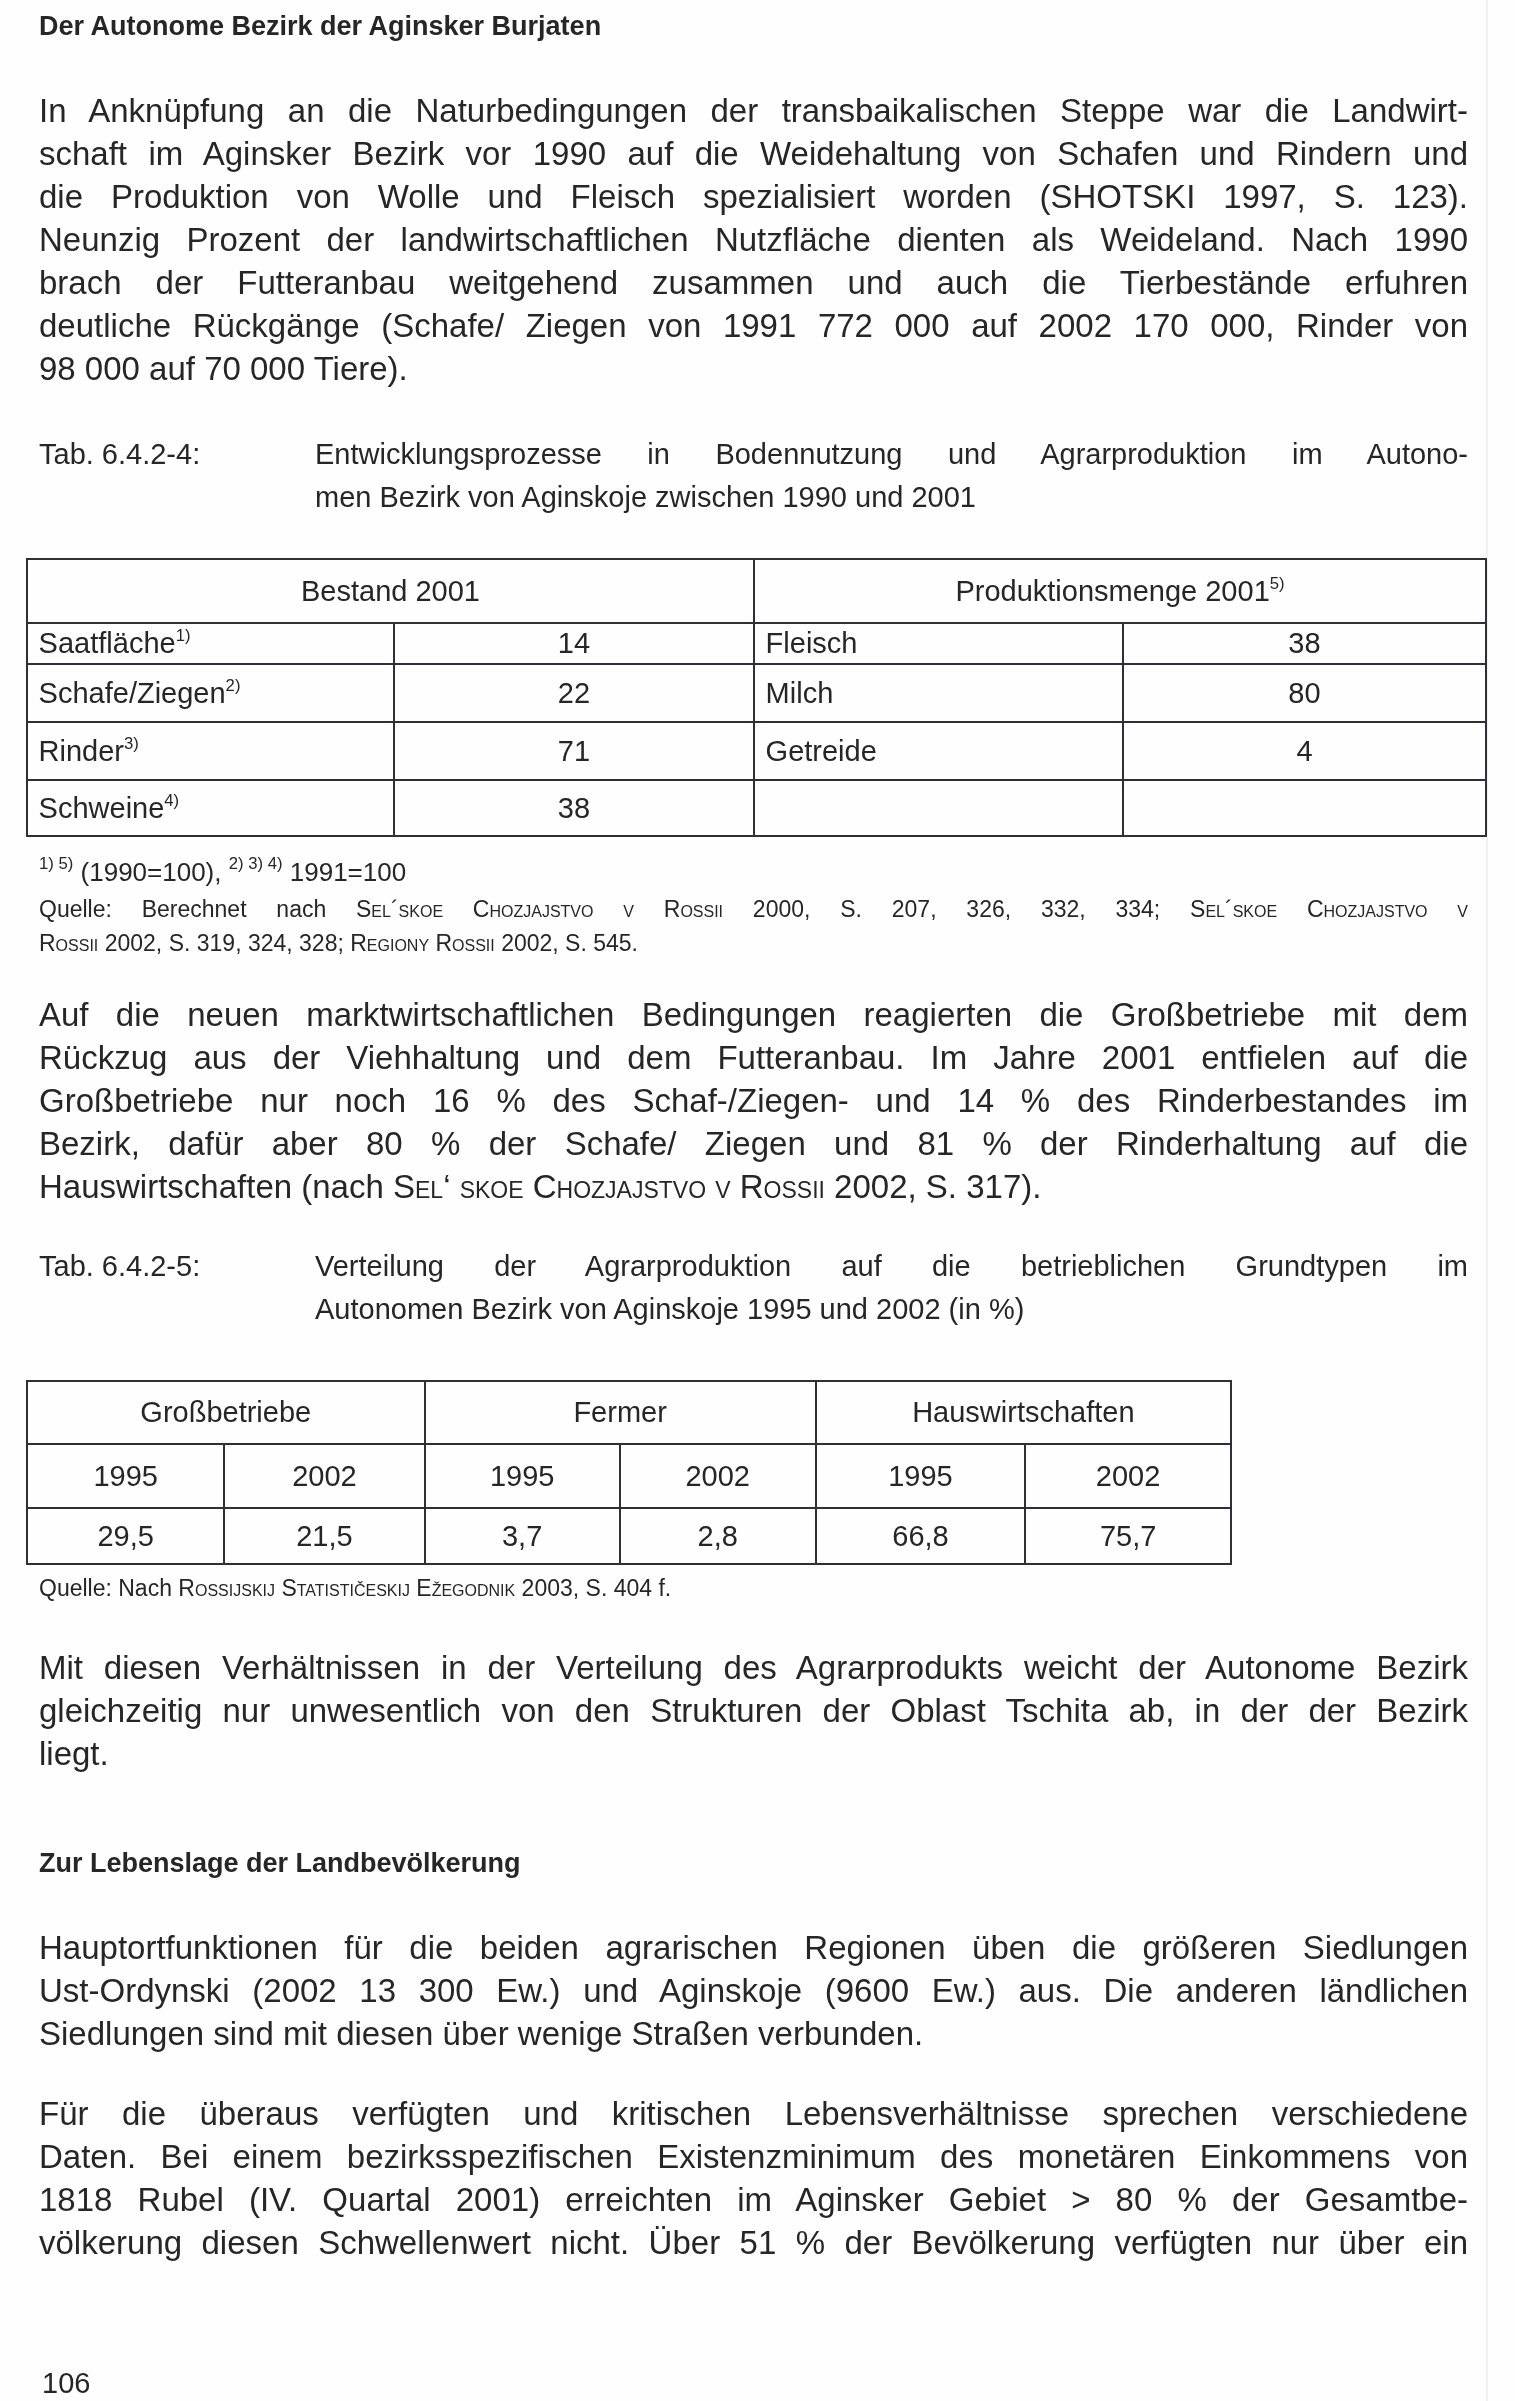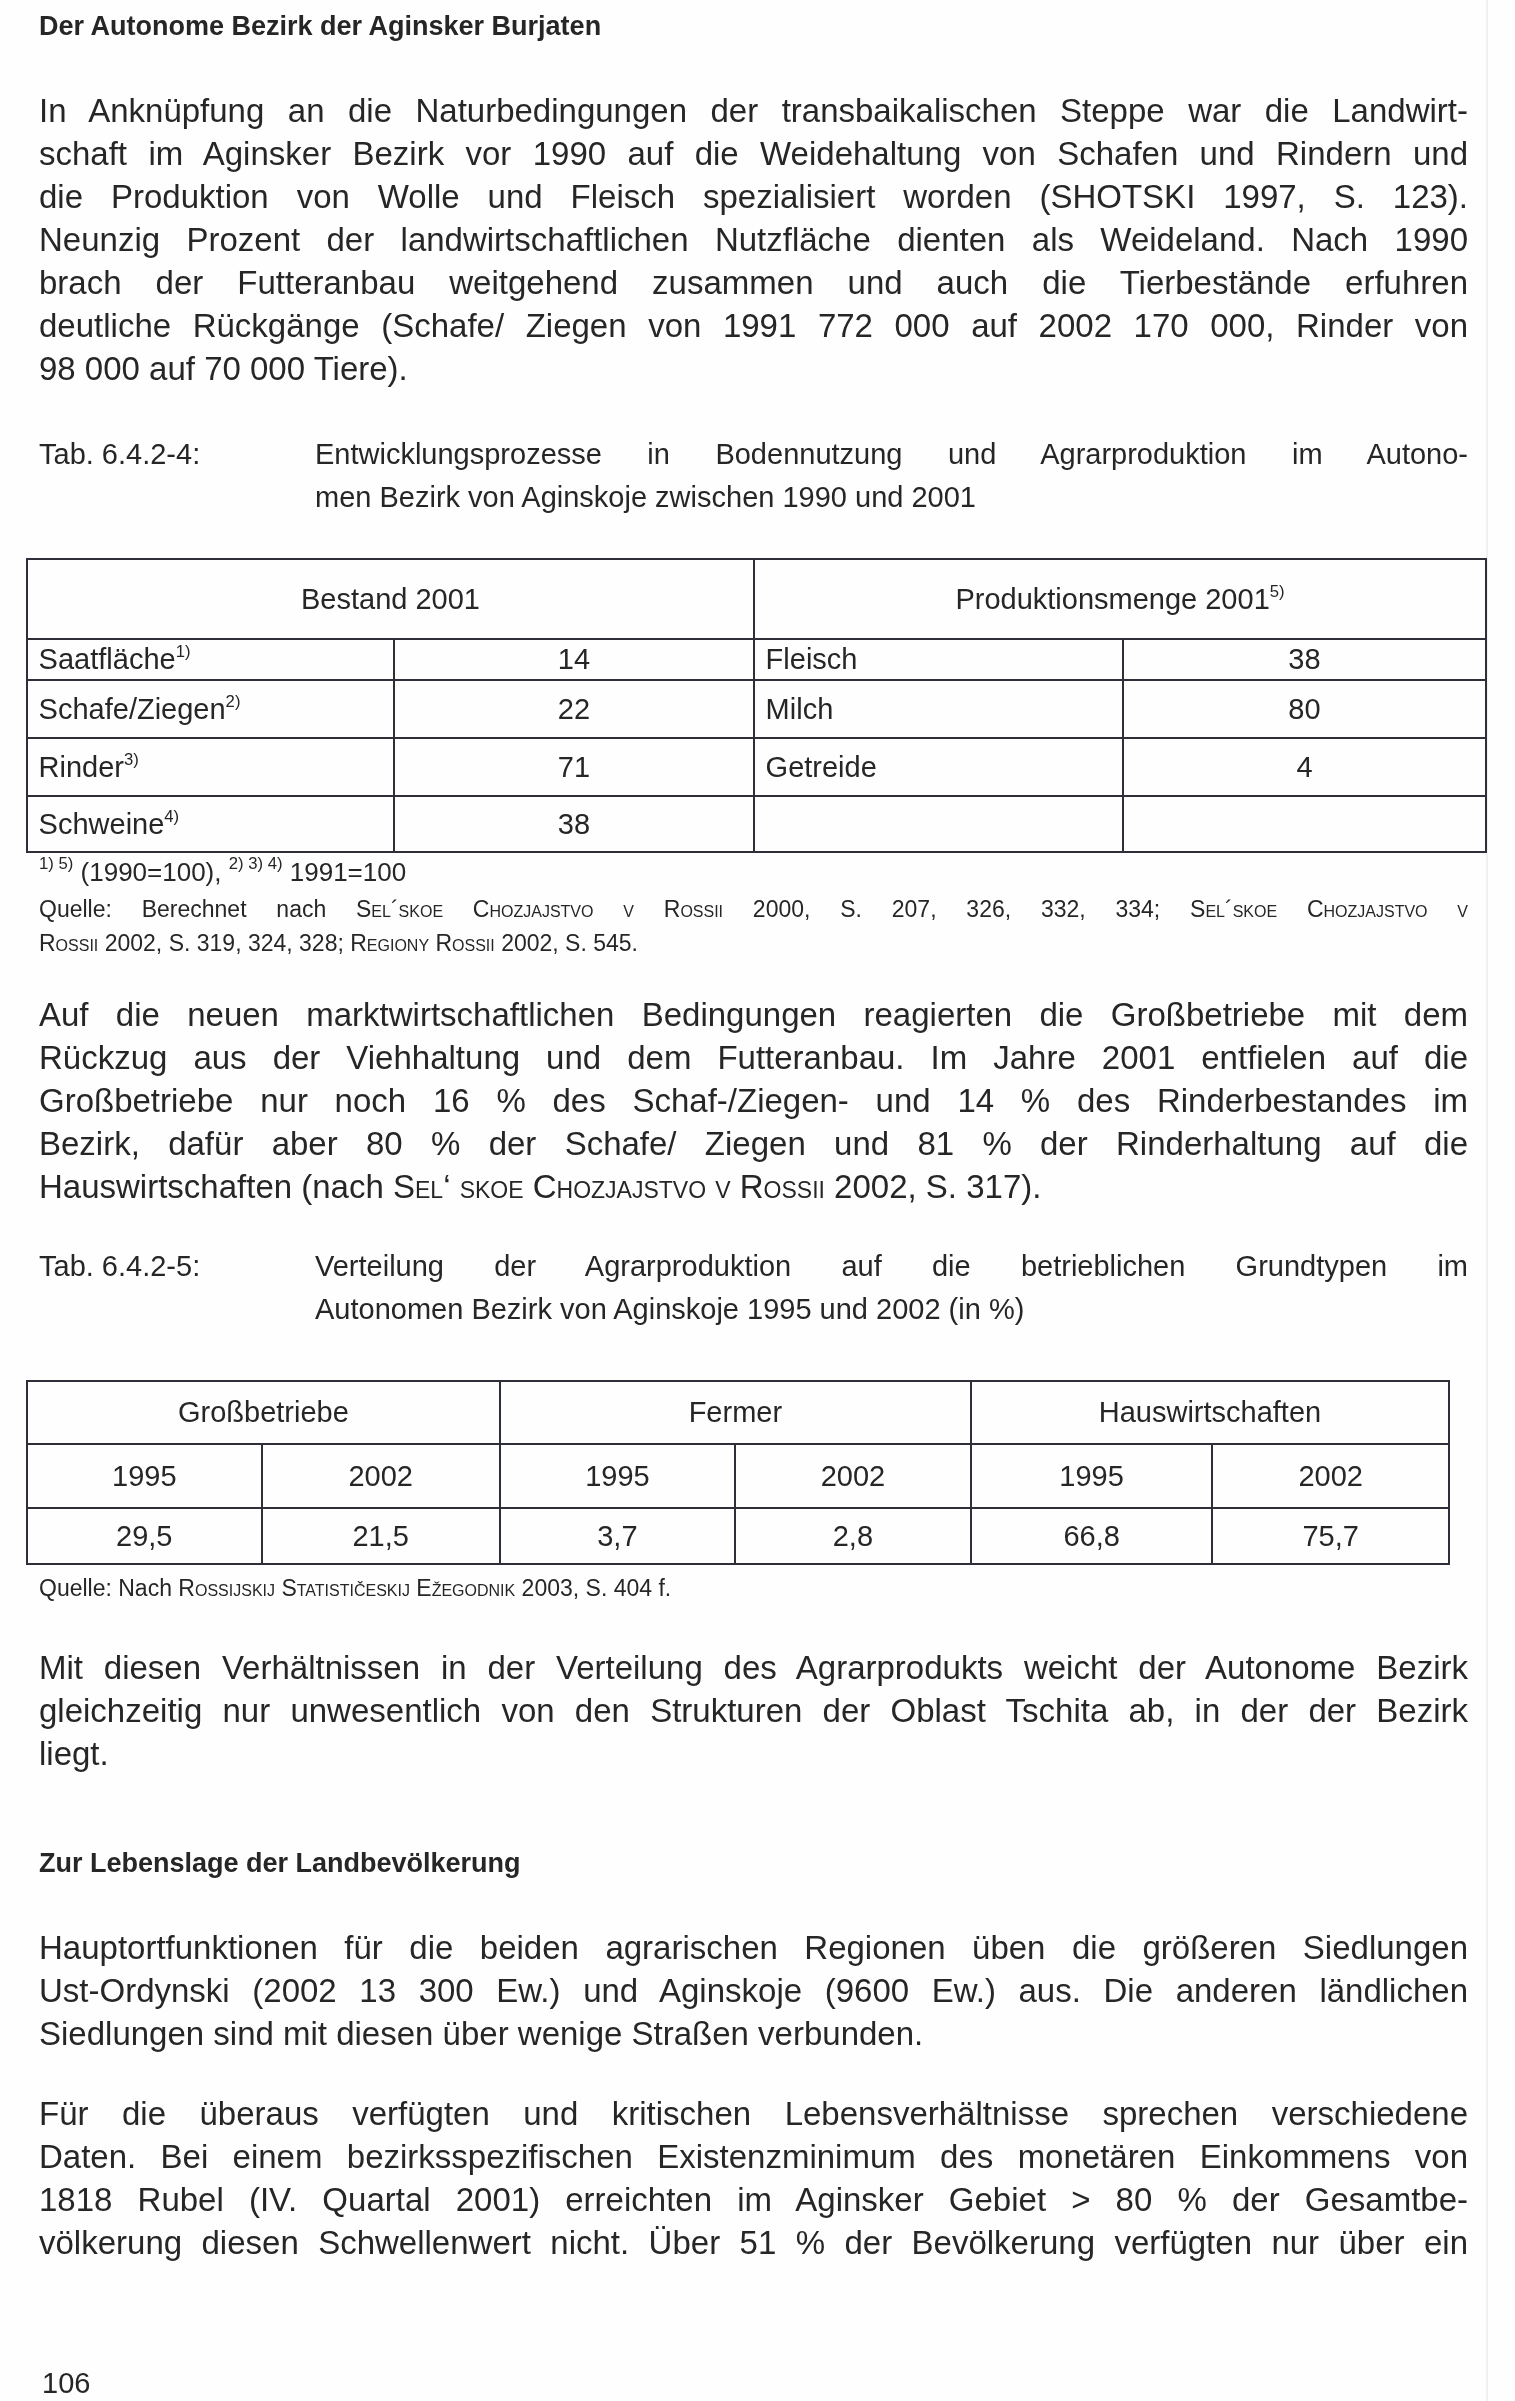--- a/index.html
+++ b/index.html
@@ -57,21 +57,21 @@
 </div>
 
 <table class="grid" style="left:26px; top:558px; width:1461px;">
   <colgroup>
       <col style="width:367px">
       <col style="width:360px">
       <col style="width:369px">
       <col style="width:363px">
     </colgroup>
   <tbody>
-      <tr style="height:80px">
+      <tr style="height:64px">
     <td class="c" colspan="2"><span>Bestand 2001</span><sup></sup></td>
     <td class="c" colspan="2"><span>Produktionsmenge 2001</span><sup>5)</sup></td>
   </tr>
   <tr style="height:41px">
     <td class="l"><span>Saatfläche</span><sup>1)</sup></td>
     <td class="c">14</td>
     <td class="l">Fleisch</td>
     <td class="c">38</td>
   </tr>
   <tr style="height:58px">
@@ -116,21 +116,21 @@
 </div>
 
 <div class="blk caption" style="top:1245px; height:86px">
   <span class="lbl">Tab. 6.4.2-5:</span>
   <div class="txt">
     <span class="ln">Verteilung der Agrarproduktion auf die betrieblichen Grundtypen im</span>
     <span class="ln last">Autonomen Bezirk von Aginskoje 1995 und 2002 (in %)</span>
   </div>
 </div>
 
-<table class="grid" style="left:26px; top:1380px; width:1424px;">
+<table class="grid" style="left:26px; top:1380px; width:1206px;">
   <colgroup>
     <col style="width:241px">
       <col style="width:245px">
       <col style="width:242px">
     <col style="width:243px">
       <col style="width:247px">
       <col style="width:242px">
   </colgroup>
   <tbody>
       <tr style="height:63px">

